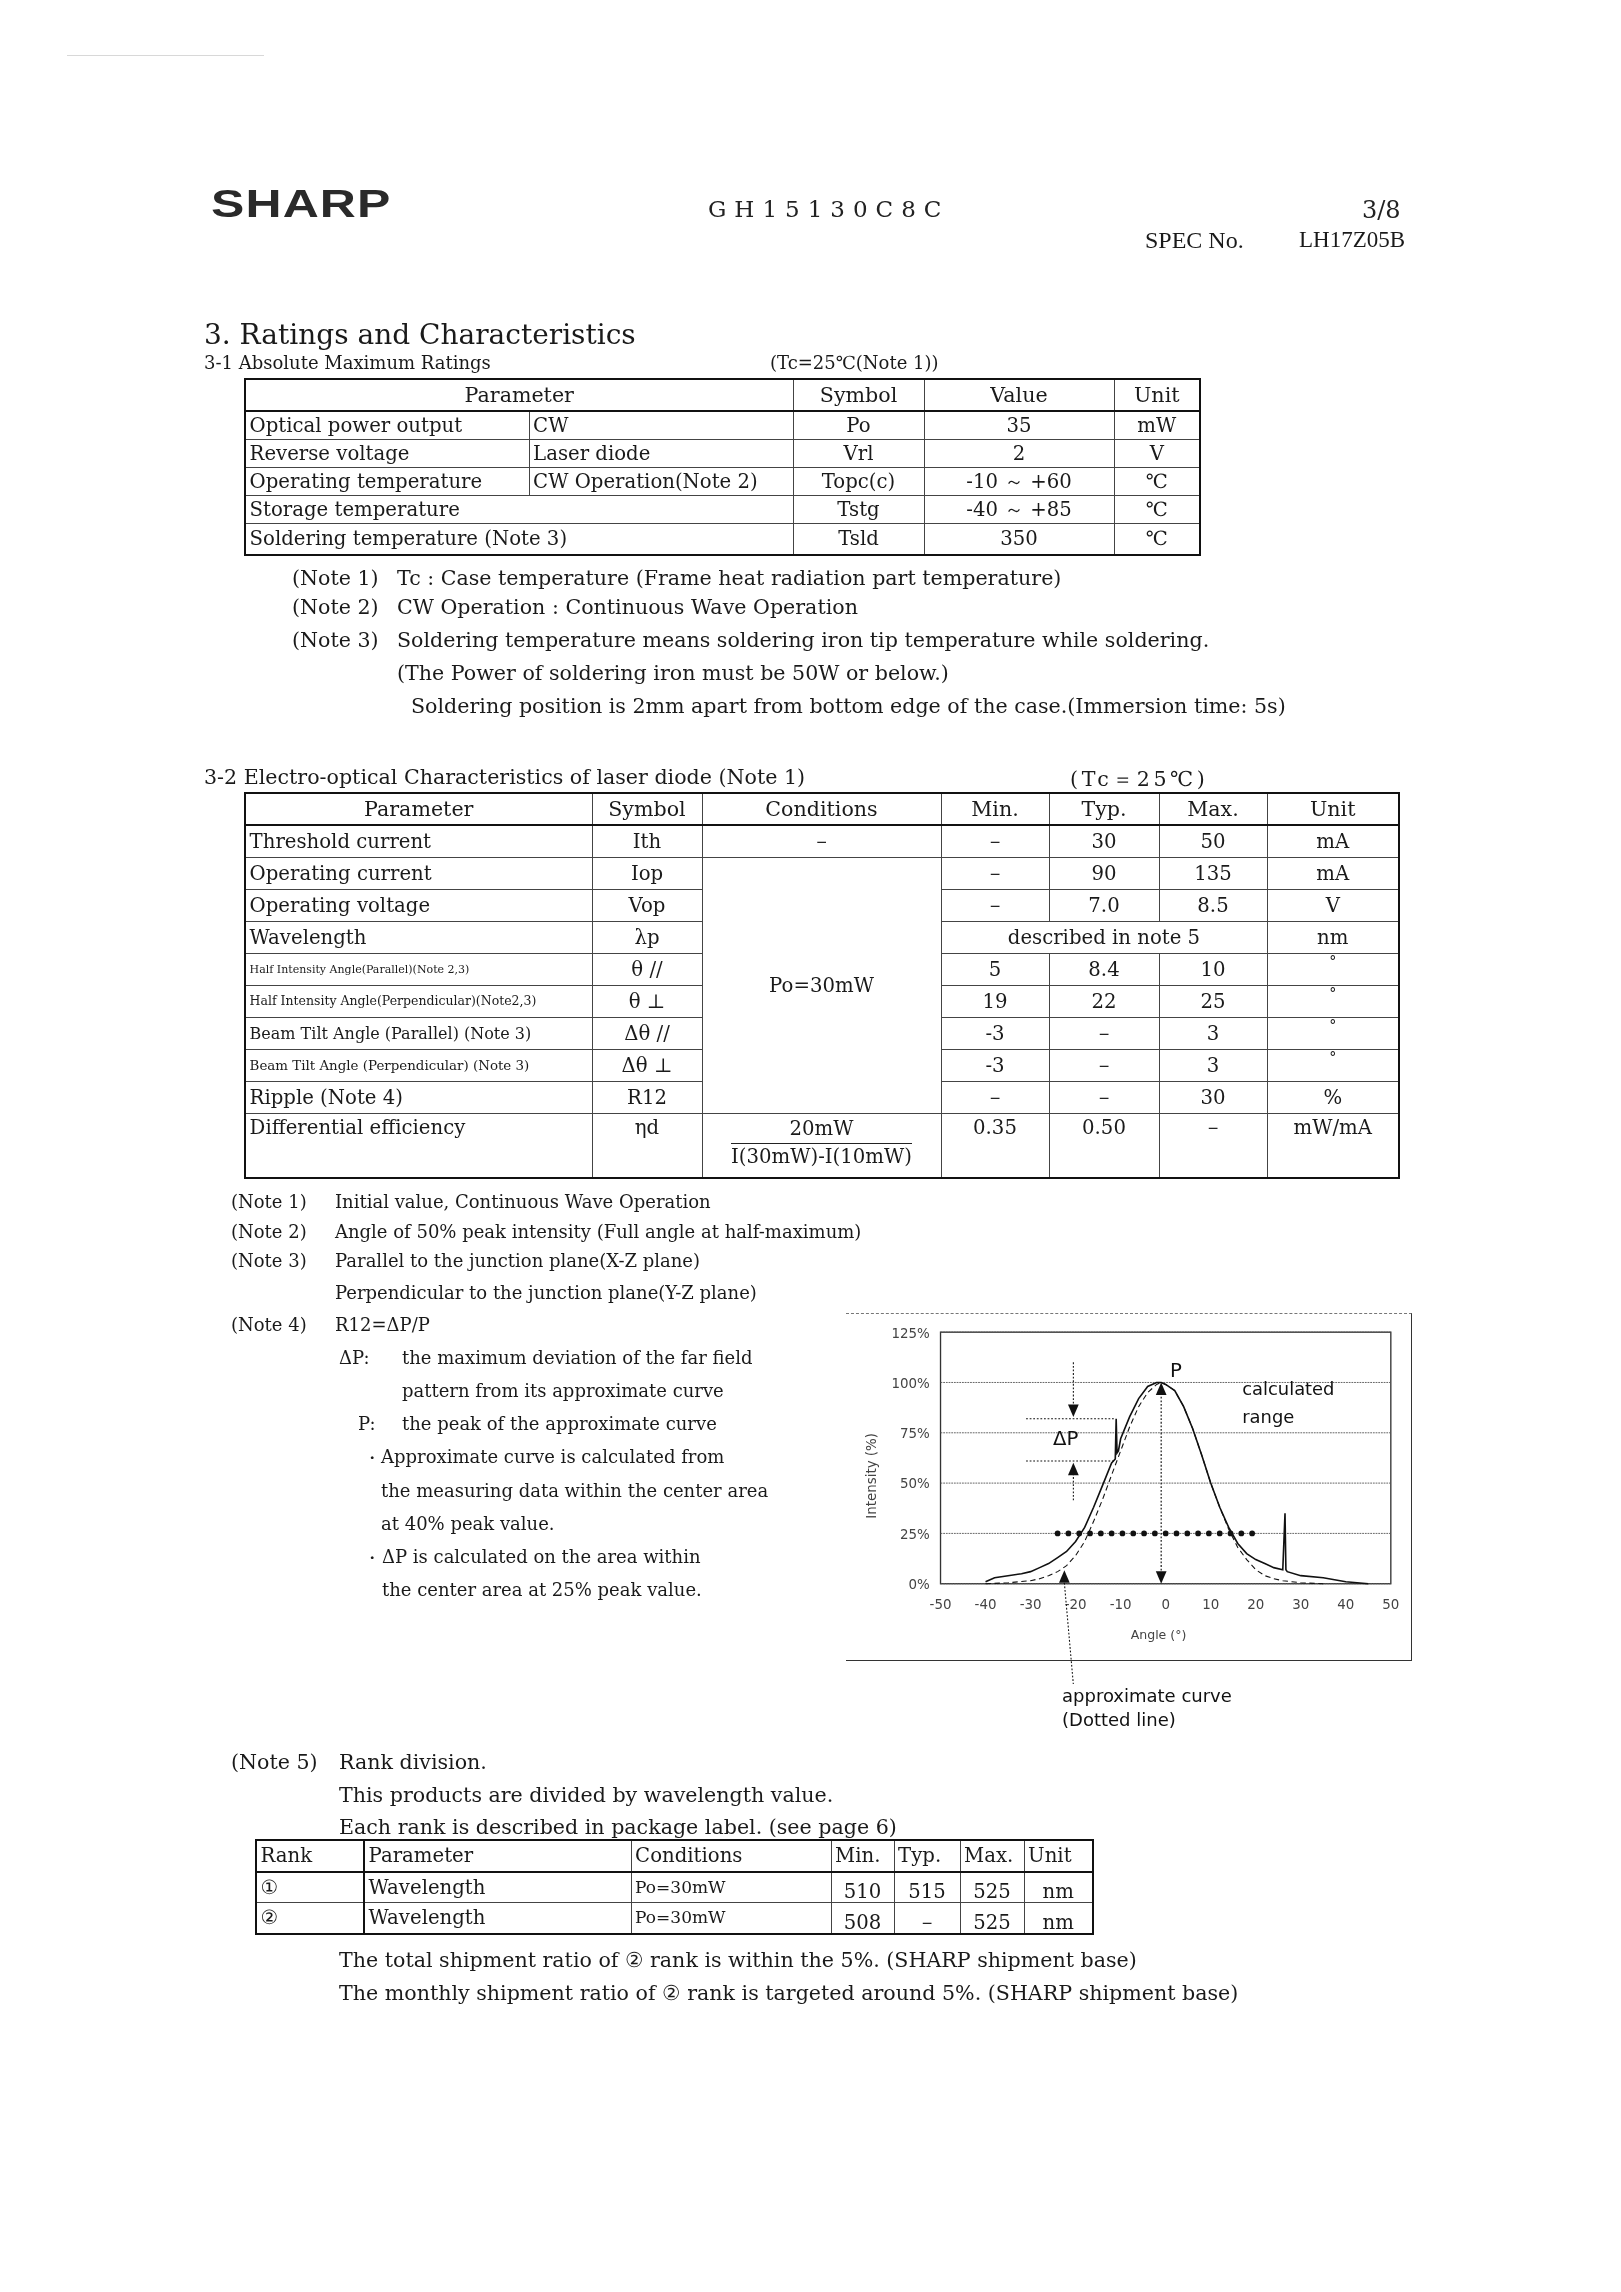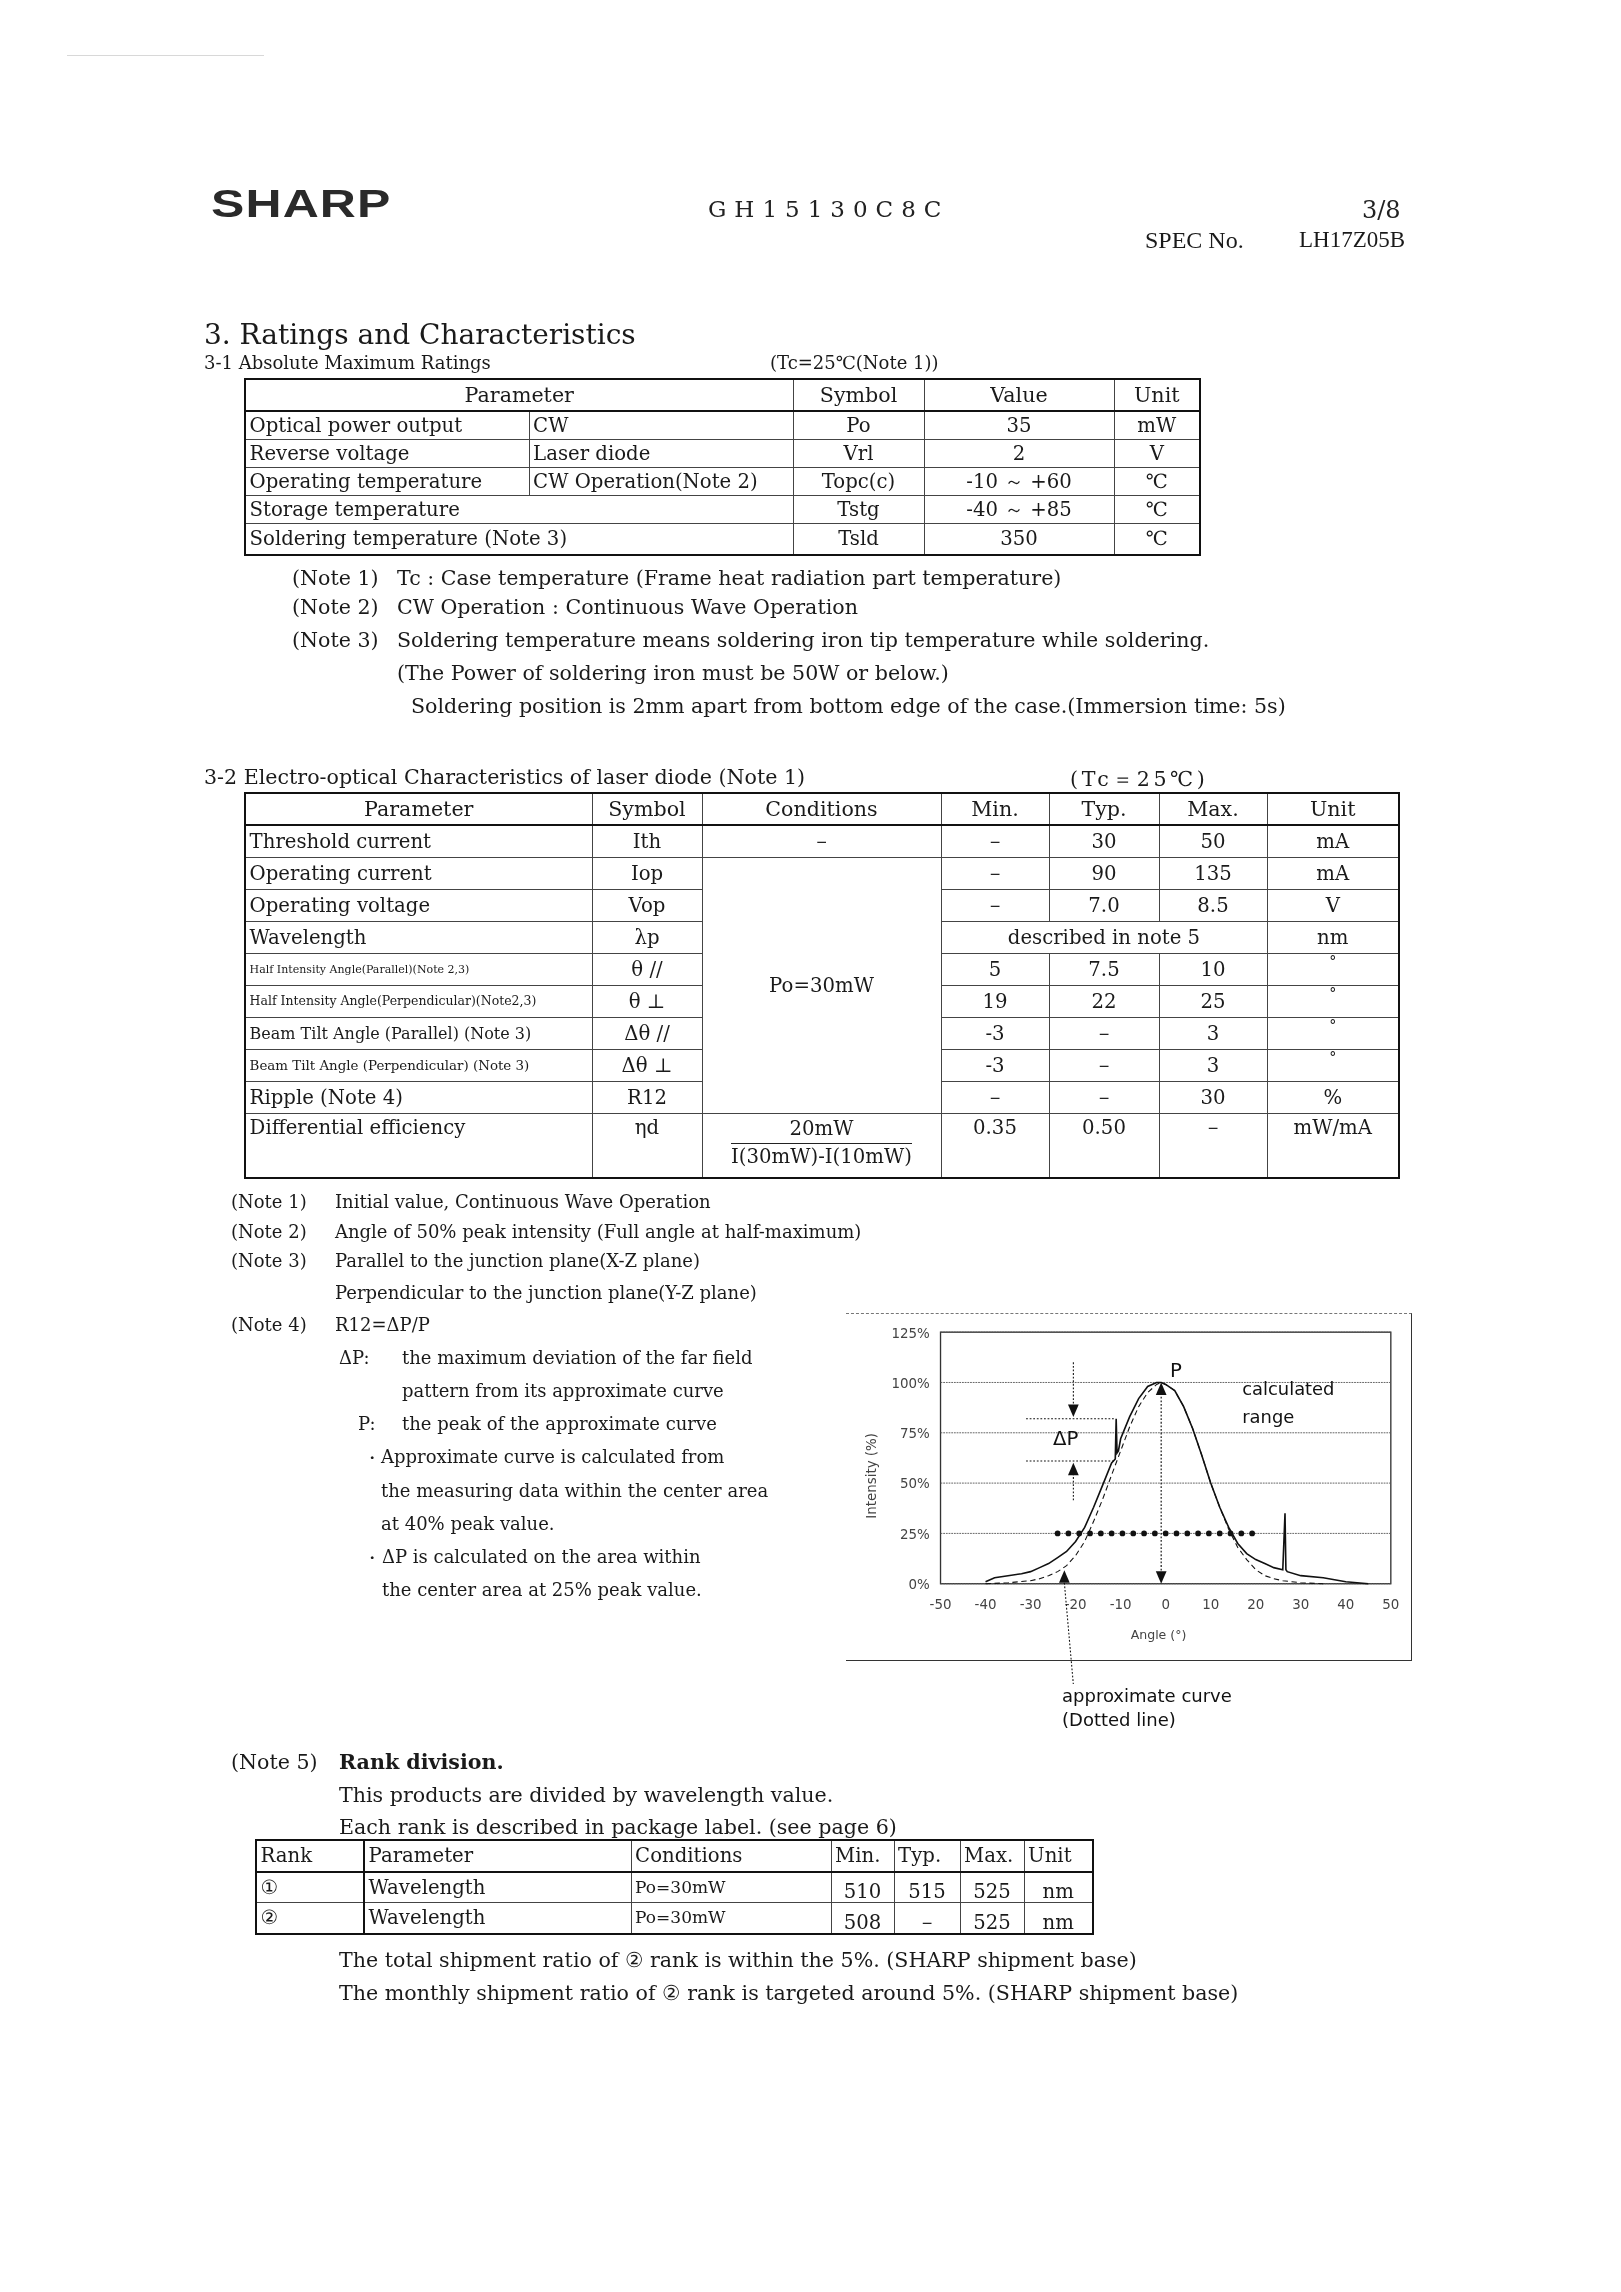--- a/index.html
+++ b/index.html
@@ -183,21 +183,21 @@
   <tr class="rw">
     <td class="l">Wavelength</td>
     <td class="c">λp</td>
     <td class="c" colspan="3">described in note 5</td>
     <td class="c">nm</td>
   </tr>
   <tr class="rw">
     <td class="l small">Half Intensity Angle(Parallel)(Note 2,3)</td>
     <td class="c">θ //</td>
     <td class="c">5</td>
-    <td class="c">7.5</td>
+    <td class="c">8.4</td>
     <td class="c">10</td>
     <td class="c" style="vertical-align:top;font-size:14.3px;">°</td>
   </tr>
   <tr class="rw">
     <td class="l small" style="font-size:12.5px">Half Intensity Angle(Perpendicular)(Note2,3)</td>
     <td class="c">θ ⊥</td>
     <td class="c">19</td>
     <td class="c">22</td>
     <td class="c">25</td>
     <td class="c" style="vertical-align:top;font-size:14.3px;">°</td>
@@ -332,21 +332,21 @@
     <text x="235.75" y="152.88799999999998" font-size="22" fill="#111" class="chart-text">ΔP</text>
     <text x="447.01000000000005" y="96.68799999999999" font-size="20" fill="#111" class="chart-text">calculated</text>
     <text x="447.01000000000005" y="128.16" font-size="20" fill="#111" class="chart-text">range</text>
   </svg>
 
 <div class="annot" style="left:1062px;top:1684px;">approximate curve</div>
 <div class="annot" style="left:1062px;top:1708px;">(Dotted line)</div>
 
 <div>
   <div class="t" style="left:231px;top:1750px;">(Note 5)</div>
-  <div class="t" style="left:339px;top:1750px;font-weight:bold;">Rank division.</div>
+  <div class="t" style="left:339px;top:1750px;">Rank division.</div>
   <div class="t" style="left:339px;top:1783px;">This products are divided by wavelength value.</div>
   <div class="t" style="left:339px;top:1815px;">Each rank is described in package label. (see page 6)</div>
 </div>
 
 <table class="spec" id="trank">
   <colgroup>
       <col style="width:108px">
       <col style="width:267px">
       <col style="width:200px">
       <col style="width:63px">

